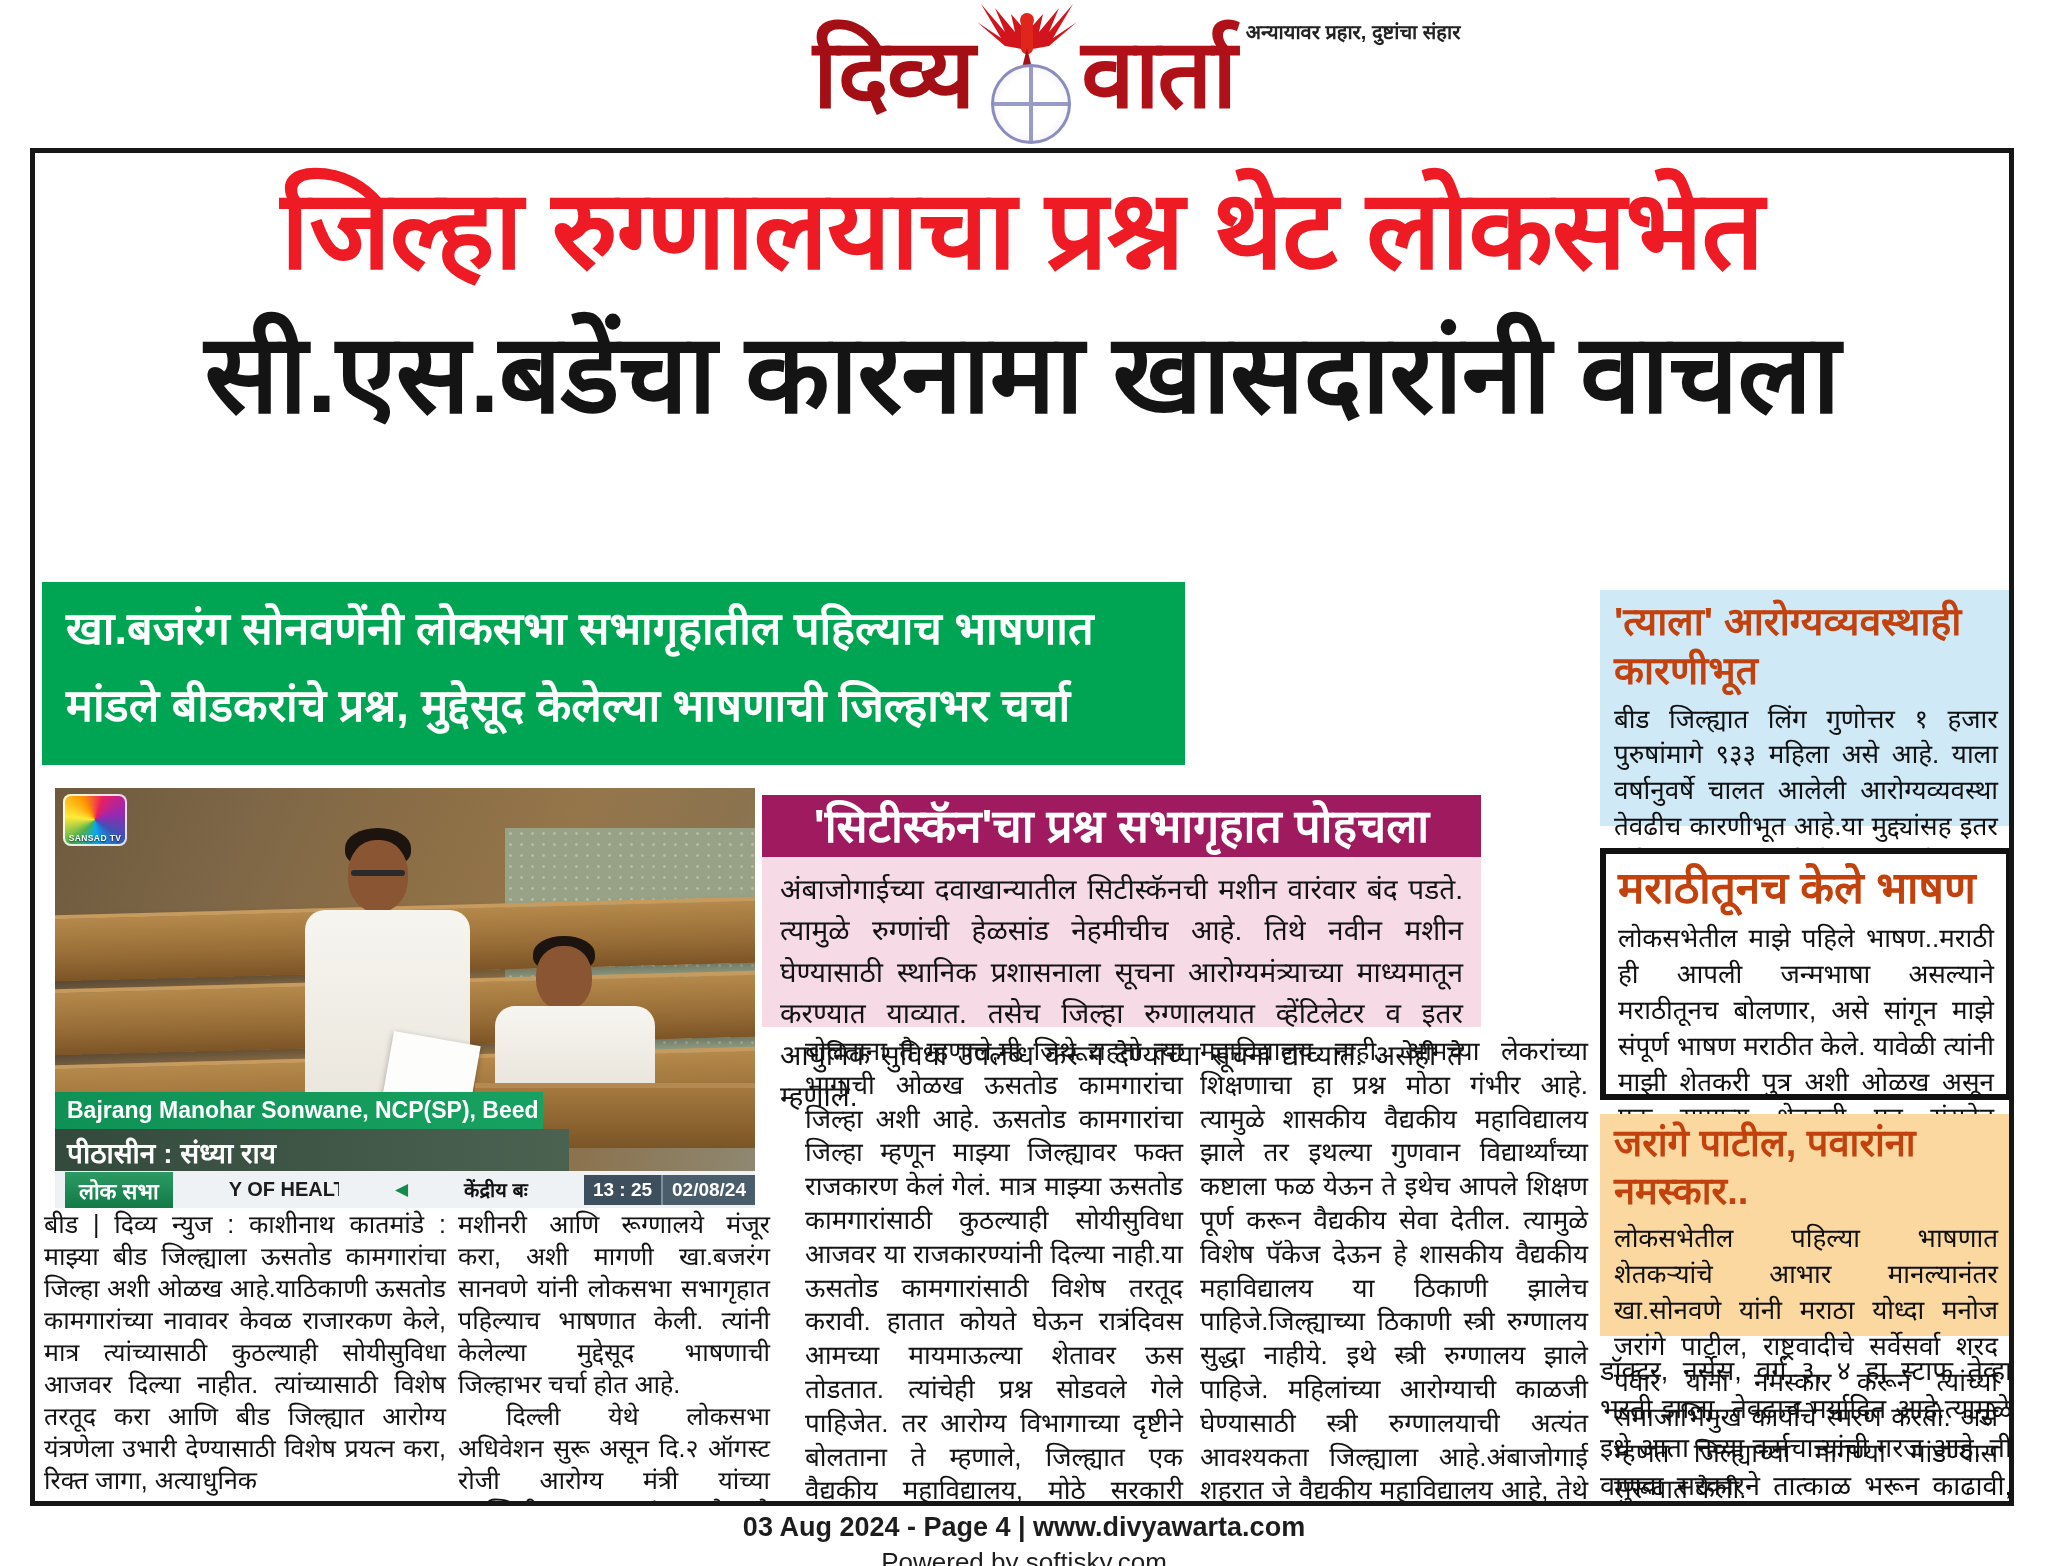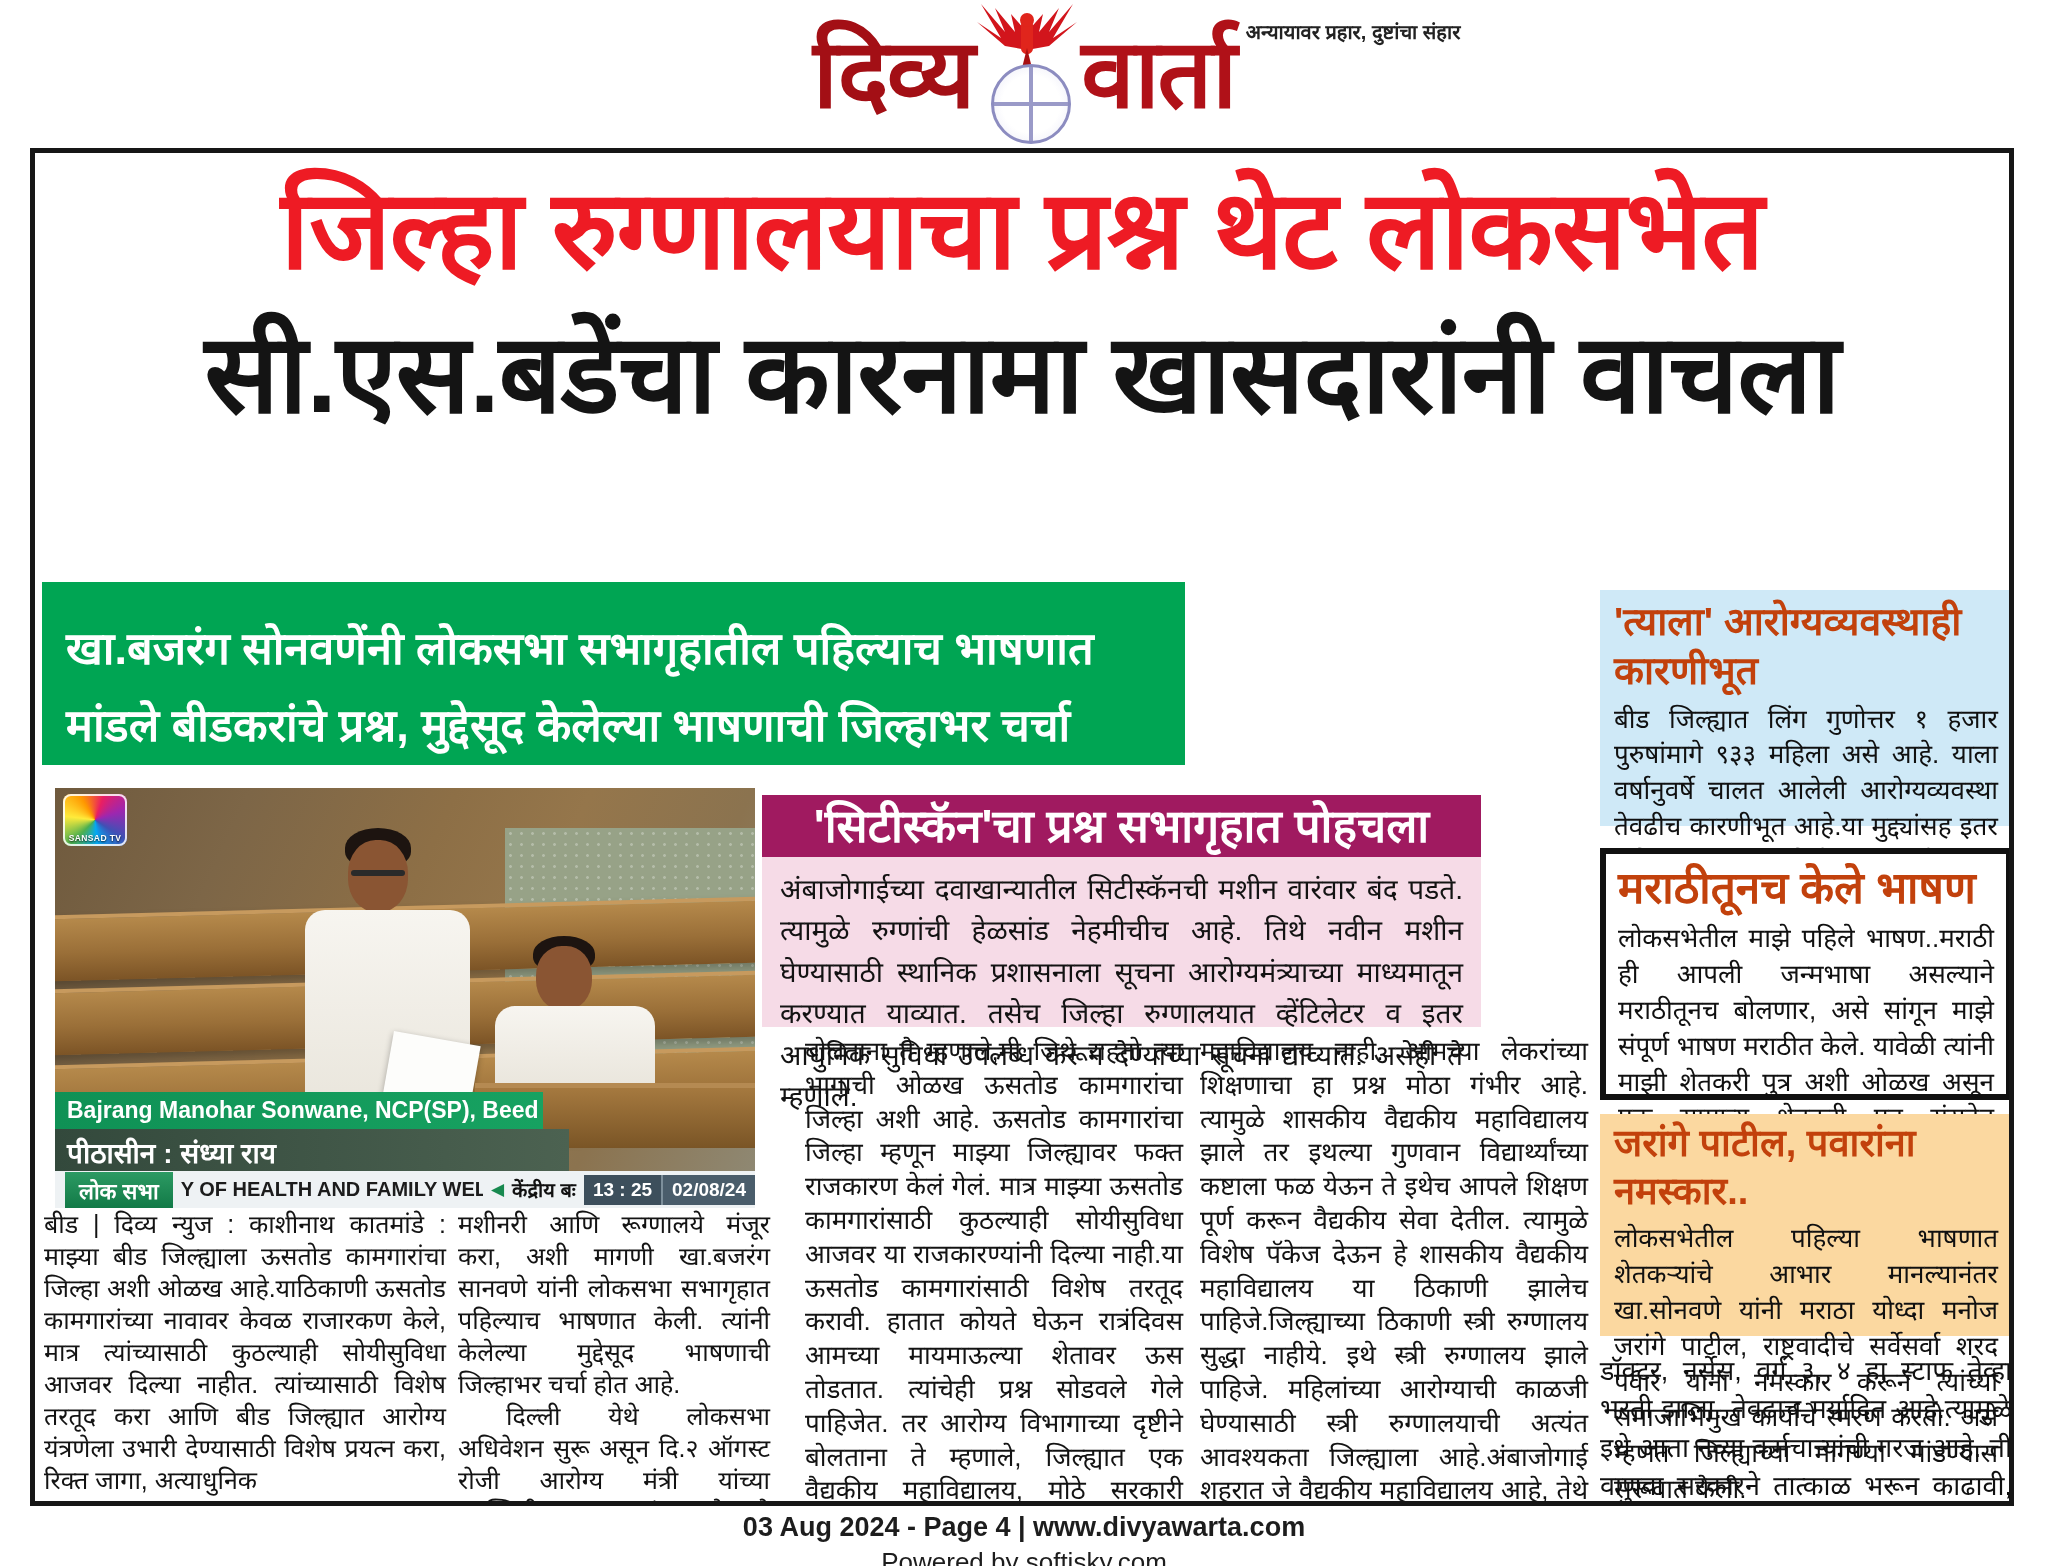--- a/index.html
+++ b/index.html
@@ -25,21 +25,21 @@
     color:#222;white-space:nowrap;}
   
   .frame{position:absolute;left:30px;top:148px;width:1984px;height:1358px;
     border:5px solid #161616;box-sizing:border-box;background:#fff;overflow:hidden;}
   .headline{position:absolute;left:0;width:100%;text-align:center;font-weight:900;
     white-space:nowrap;letter-spacing:-1px;}
   .headline.red{top:6px;font-size:110px;line-height:142px;color:#ee1b24;}
   .headline.black{top:150px;font-size:110px;line-height:142px;color:#141414;}
   
   .green-banner{position:absolute;left:7px;top:429px;width:1143px;height:183px;background:#00a553;
-    color:#fff;font-weight:700;font-size:45px;line-height:1.72;padding:28px 24px;box-sizing:border-box;}
+    color:#fff;font-weight:700;font-size:45px;line-height:1.72;padding:8px 24px;box-sizing:border-box;}
   
   .sidebar{position:absolute;left:1565px;top:437px;width:412px;display:flex;flex-direction:column;}
   .side-box{box-sizing:border-box;}
   .box-blue{background:#cfe9f7;padding:8px 14px 12px;height:236px;}
   .box-title{font-weight:900;font-size:39px;line-height:1.25;color:#c2410c;}
   .box-body{font-size:26px;line-height:1.38;text-align:justify;margin-top:6px;color:#101010;}
   .box-white{border:6px solid #111;background:#fff;margin-top:22px;padding:6px 12px 28px;height:252px;}
   .box-white .box-title{font-size:44px;}
   .box-orange{background:#fbd8a0;margin-top:14px;padding:6px 14px 12px;height:222px;}
   .box-orange .box-title{font-size:38px;}
@@ -79,21 +79,21 @@
     box-shadow:0 0 0 2px rgba(255,255,255,.85) inset;}
   .sansad-logo span{position:absolute;left:0;right:0;bottom:3px;text-align:center;font-size:8.5px;
     font-weight:800;color:#fff;text-shadow:0 1px 2px rgba(0,0,0,.8);letter-spacing:.4px;}
   .cap-green{position:absolute;left:0;top:304px;width:488px;height:37px;box-sizing:border-box;
     background:linear-gradient(90deg,#0f9155,#17a261);color:#fff;font-size:23px;font-weight:700;
     padding:5px 12px;white-space:nowrap;overflow:hidden;}
   .cap-teal{position:absolute;left:0;top:341px;width:514px;height:42px;box-sizing:border-box;
     background:linear-gradient(90deg,#33493c,#4c6251);color:#fff;font-size:28px;font-weight:700;
     padding:4px 12px;white-space:nowrap;overflow:hidden;}
   .ticker{position:absolute;left:0;right:0;top:383px;height:37px;background:#eef2f4;
-    display:flex;align-items:center;overflow:hidden;}
+    display:flex;align-items:center;overflow:hidden;gap:48px;}
   .lok-box{background:linear-gradient(180deg,#2c9a63,#127a47);color:#fff;font-weight:800;font-size:22px;
     padding:3px 14px;margin:0 8px 0 10px;white-space:nowrap;}
   .ticker-text{font-size:20px;font-weight:700;color:#1c1c1c;white-space:nowrap;overflow:hidden;flex:1;}
   .tick-arrow{color:#17894f;font-size:17px;margin:0 8px;}
   .tick-next{font-size:20px;font-weight:700;white-space:nowrap;color:#111;}
   .timebox{display:flex;margin:0 0 0 8px;}
   .time-seg{background:#3d4f5c;color:#fff;font-size:19px;font-weight:700;padding:4px 9px;white-space:nowrap;}
   .time-seg.date{background:#4a5d6b;border-left:2px solid #7d8f9b;}
   
   .footer{position:absolute;left:0;top:1512px;width:100%;text-align:center;color:#1d1d1d;}

